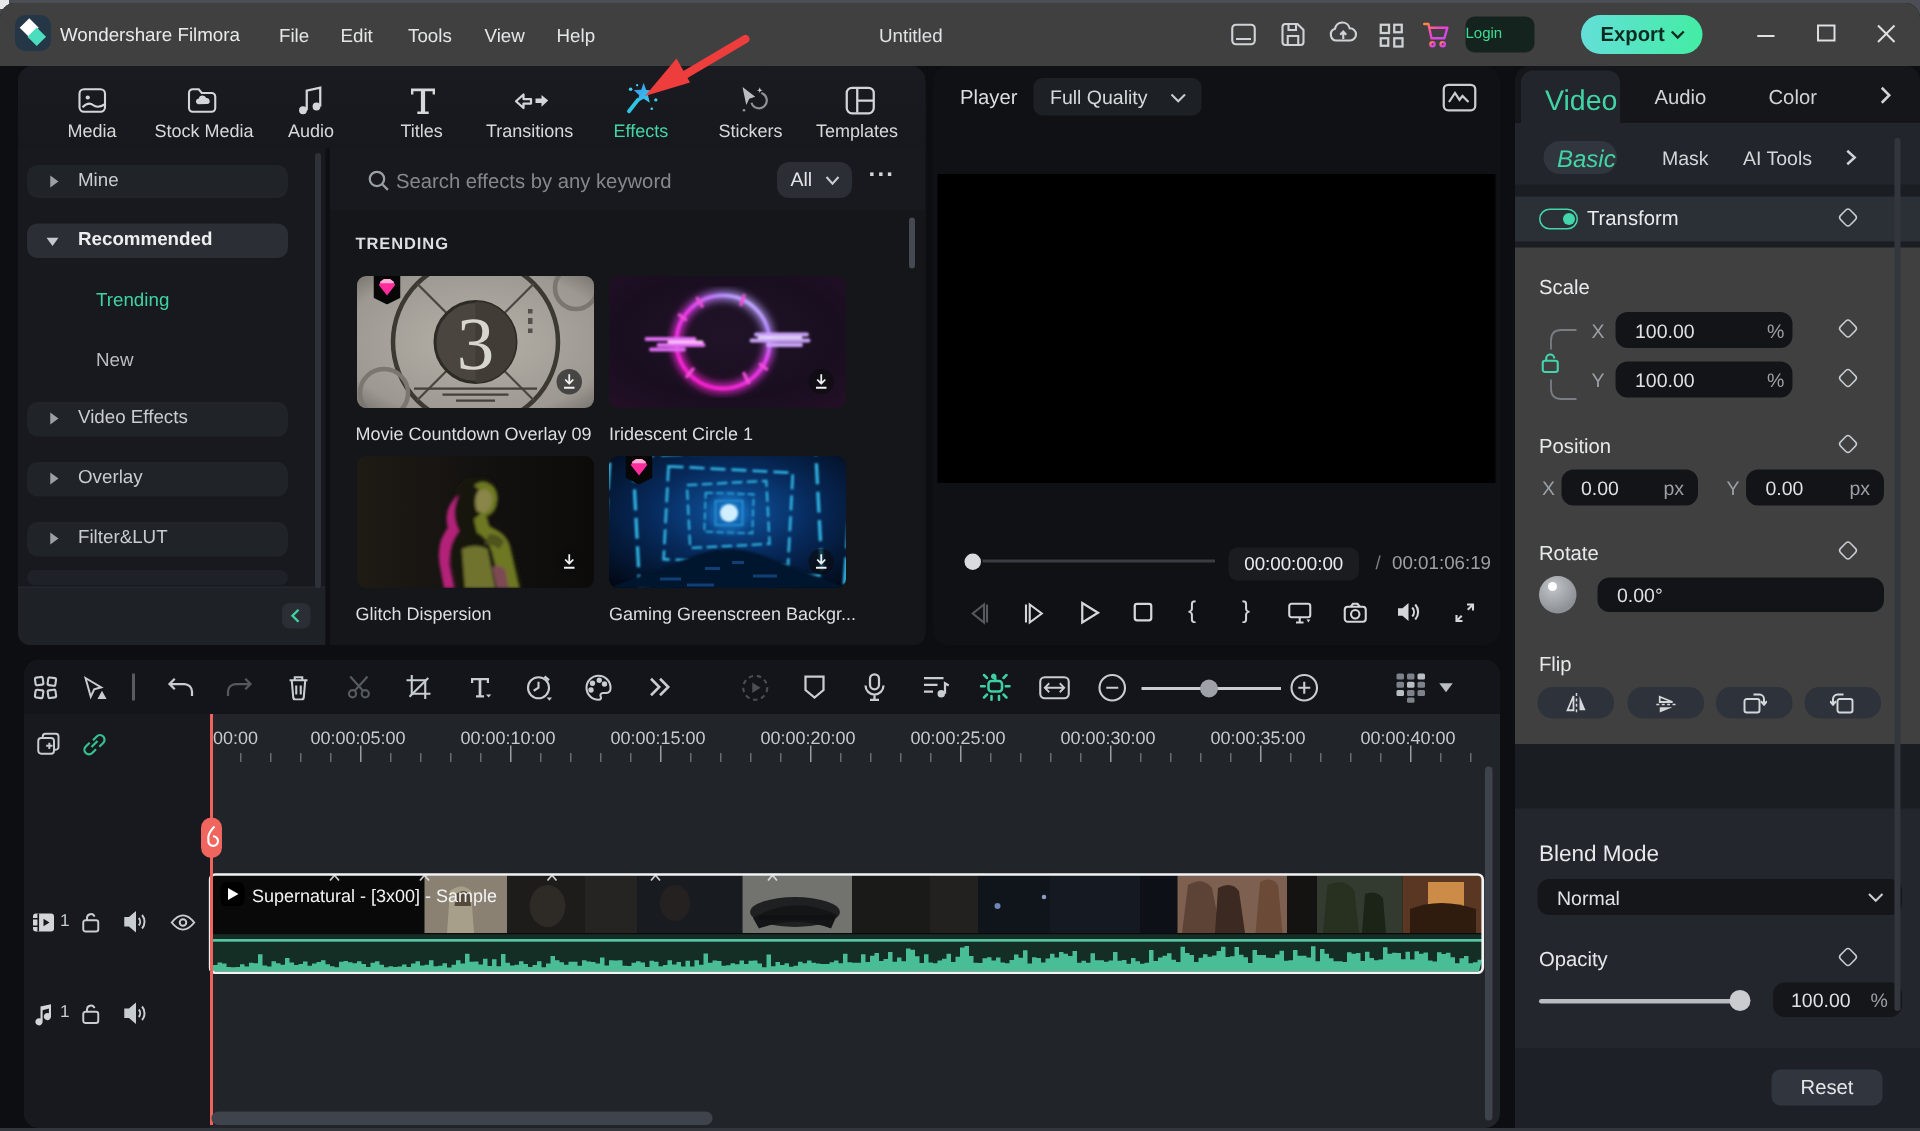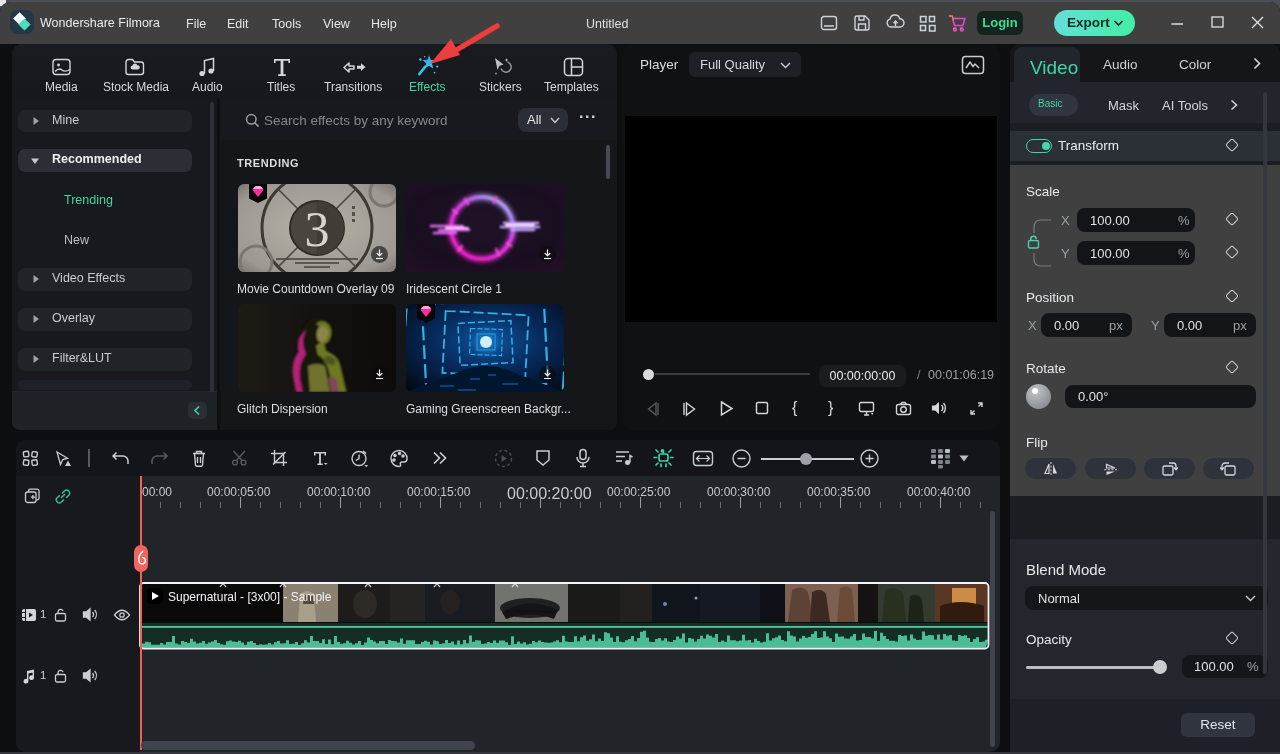--- a/index.html
+++ b/index.html
@@ -61,21 +61,21 @@
             <stop offset="0.5" stop-color="#f43fd0"></stop>
             <stop offset="1" stop-color="#c44df0"></stop>
           </linearGradient>
         </defs>
         <g stroke="url(#cartg)" stroke-width="1.6" stroke-linecap="round" stroke-linejoin="round">
           <path d="M1.5 2 h2.8 l2 9.5 h8.6 l2-7 H5"></path>
           <circle cx="7" cy="15.5" r="1.4"></circle>
           <circle cx="13.8" cy="15.5" r="1.4"></circle>
         </g>
       </svg>
-    <div class="abs" style="left:977px;top:9px;width:46px;height:24px;background:#15231e;border-radius:6px;text-align:center;line-height:24px;font-size:13px;color:#3cdc94;font-weight:bold;">Login</div>
+    <div class="abs" style="left:977px;top:9px;width:46px;height:24px;background:#15231e;border-radius:6px;text-align:left;line-height:24px;font-size:10px;color:#3cdc94;">Login</div>
     <div class="abs" style="left:1054px;top:8px;width:81px;height:26px;background:linear-gradient(90deg,#63dfd8,#43eda4);border-radius:15px;">
       <div class="txt" style="left:13px;top:5px;font-size:13.5px;font-weight:bold;color:#0a2b20;">Export</div>
       <svg class="abs" style="left:59px;top:9px;" width="11" height="8" viewBox="0 0 11 8" fill="none" stroke="#0a2b20" stroke-width="1.6">
           <path d="M1.5 2 L5.5 6 L9.5 2"></path>
         </svg>
     </div>
     <svg class="abs" style="left:1171px;top:14px;" width="13" height="13" viewBox="0 0 13 13" stroke="#dfe1e3" stroke-width="1.3">
         <line x1="0.5" y1="8" x2="12" y2="8"></line>
       </svg>
     <svg class="abs" style="left:1211px;top:14px;" width="13" height="13" viewBox="0 0 13 13" fill="none" stroke="#dfe1e3" stroke-width="1.3">
@@ -408,21 +408,21 @@
     <div class="abs" style="left:4px;top:3px;width:66px;height:35px;background:#22262c;border-radius:8px 8px 0 0;"></div>
     <div class="txt" style="left:20px;top:13px;font-size:19px;color:#41d4a5;">Video</div>
     <div class="txt" style="left:93px;top:13px;font-size:13.5px;color:#cfd2d6;">Audio</div>
     <div class="txt" style="left:169px;top:13px;font-size:13.5px;color:#cfd2d6;">Color</div>
     <svg class="abs" style="left:243px;top:13px;" width="8" height="13" viewBox="0 0 8 13" fill="none" stroke="#d0d3d6" stroke-width="1.7">
         <path d="M1.5 1.5 L6.5 6.5 L1.5 11.5"></path>
       </svg>
 
     <div class="abs" style="left:0;top:38px;width:270px;height:41px;background:#22262c;"></div>
     <div class="abs" style="left:19px;top:50px;width:49px;height:22px;background:#31363e;border-radius:12px;"></div>
-    <div class="txt" style="left:28px;top:54px;font-size:10px;color:#41d4a5;">Basic</div>
+    <div class="txt" style="left:28px;top:54px;font-size:16px;color:#41d4a5;font-style:italic;">Basic</div>
     <div class="txt" style="left:98px;top:54px;font-size:13px;color:#d3d6d9;">Mask</div>
     <div class="txt" style="left:152px;top:54px;font-size:13px;color:#d3d6d9;">AI Tools</div>
     <svg class="abs" style="left:220px;top:55px;" width="8" height="12" viewBox="0 0 8 12" fill="none" stroke="#d0d3d6" stroke-width="1.6">
         <path d="M1.5 1.5 L6.5 6 L1.5 10.5"></path>
       </svg>
 
     <div class="abs" style="left:0;top:87px;width:270px;height:30px;background:#2b3037;">
       <div class="tog" style="left:16px;top:8px;"></div>
       <div class="txt" style="left:48px;top:7px;font-size:13.5px;color:#e9ebed;">Transform</div>
       <div class="diam" style="left:217px;top:9px;"></div>
@@ -522,21 +522,21 @@
   </div>
 
   <div id="timeline" class="panel" style="left:16px;top:438px;width:984px;height:312px;border-radius:10px;background:#212429;overflow:hidden;">
 
     <div class="abs" style="left:0;top:0;width:984px;height:36px;background:#13151a;"></div>
     <div class="abs" style="left:0;top:36px;width:124px;height:276px;background:#17191e;"></div>
     <div class="txt" style="left:126px;top:45px;font-size:12px;color:#c6c9ce;">00:00</div>
       <div class="txt" style="left:191px;top:45px;font-size:12px;color:#c6c9ce;">00:00:05:00</div>
       <div class="txt" style="left:291px;top:45px;font-size:12px;color:#c6c9ce;">00:00:10:00</div>
       <div class="txt" style="left:391px;top:45px;font-size:12px;color:#c6c9ce;">00:00:15:00</div>
-      <div class="txt" style="left:491px;top:45px;font-size:16px;color:#c6c9ce;">00:00:20:00</div>
+      <div class="txt" style="left:491px;top:45px;font-size:12px;color:#c6c9ce;">00:00:20:00</div>
       <div class="txt" style="left:591px;top:45px;font-size:12px;color:#c6c9ce;">00:00:25:00</div>
       <div class="txt" style="left:691px;top:45px;font-size:12px;color:#c6c9ce;">00:00:30:00</div>
       <div class="txt" style="left:791px;top:45px;font-size:12px;color:#c6c9ce;">00:00:35:00</div>
       <div class="txt" style="left:891px;top:45px;font-size:12px;color:#c6c9ce;">00:00:40:00</div>
     <svg class="abs" style="left:0;top:0;" width="984" height="70" viewBox="0 0 984 70">
         <line x1="124.5" y1="57" x2="124.5" y2="68" stroke="#9a9ea5" stroke-width="1"></line>
         <line x1="144.5" y1="62" x2="144.5" y2="68" stroke="#686d74" stroke-width="1"></line>
         <line x1="164.5" y1="62" x2="164.5" y2="68" stroke="#686d74" stroke-width="1"></line>
         <line x1="184.5" y1="62" x2="184.5" y2="68" stroke="#686d74" stroke-width="1"></line>
         <line x1="204.5" y1="62" x2="204.5" y2="68" stroke="#686d74" stroke-width="1"></line>

